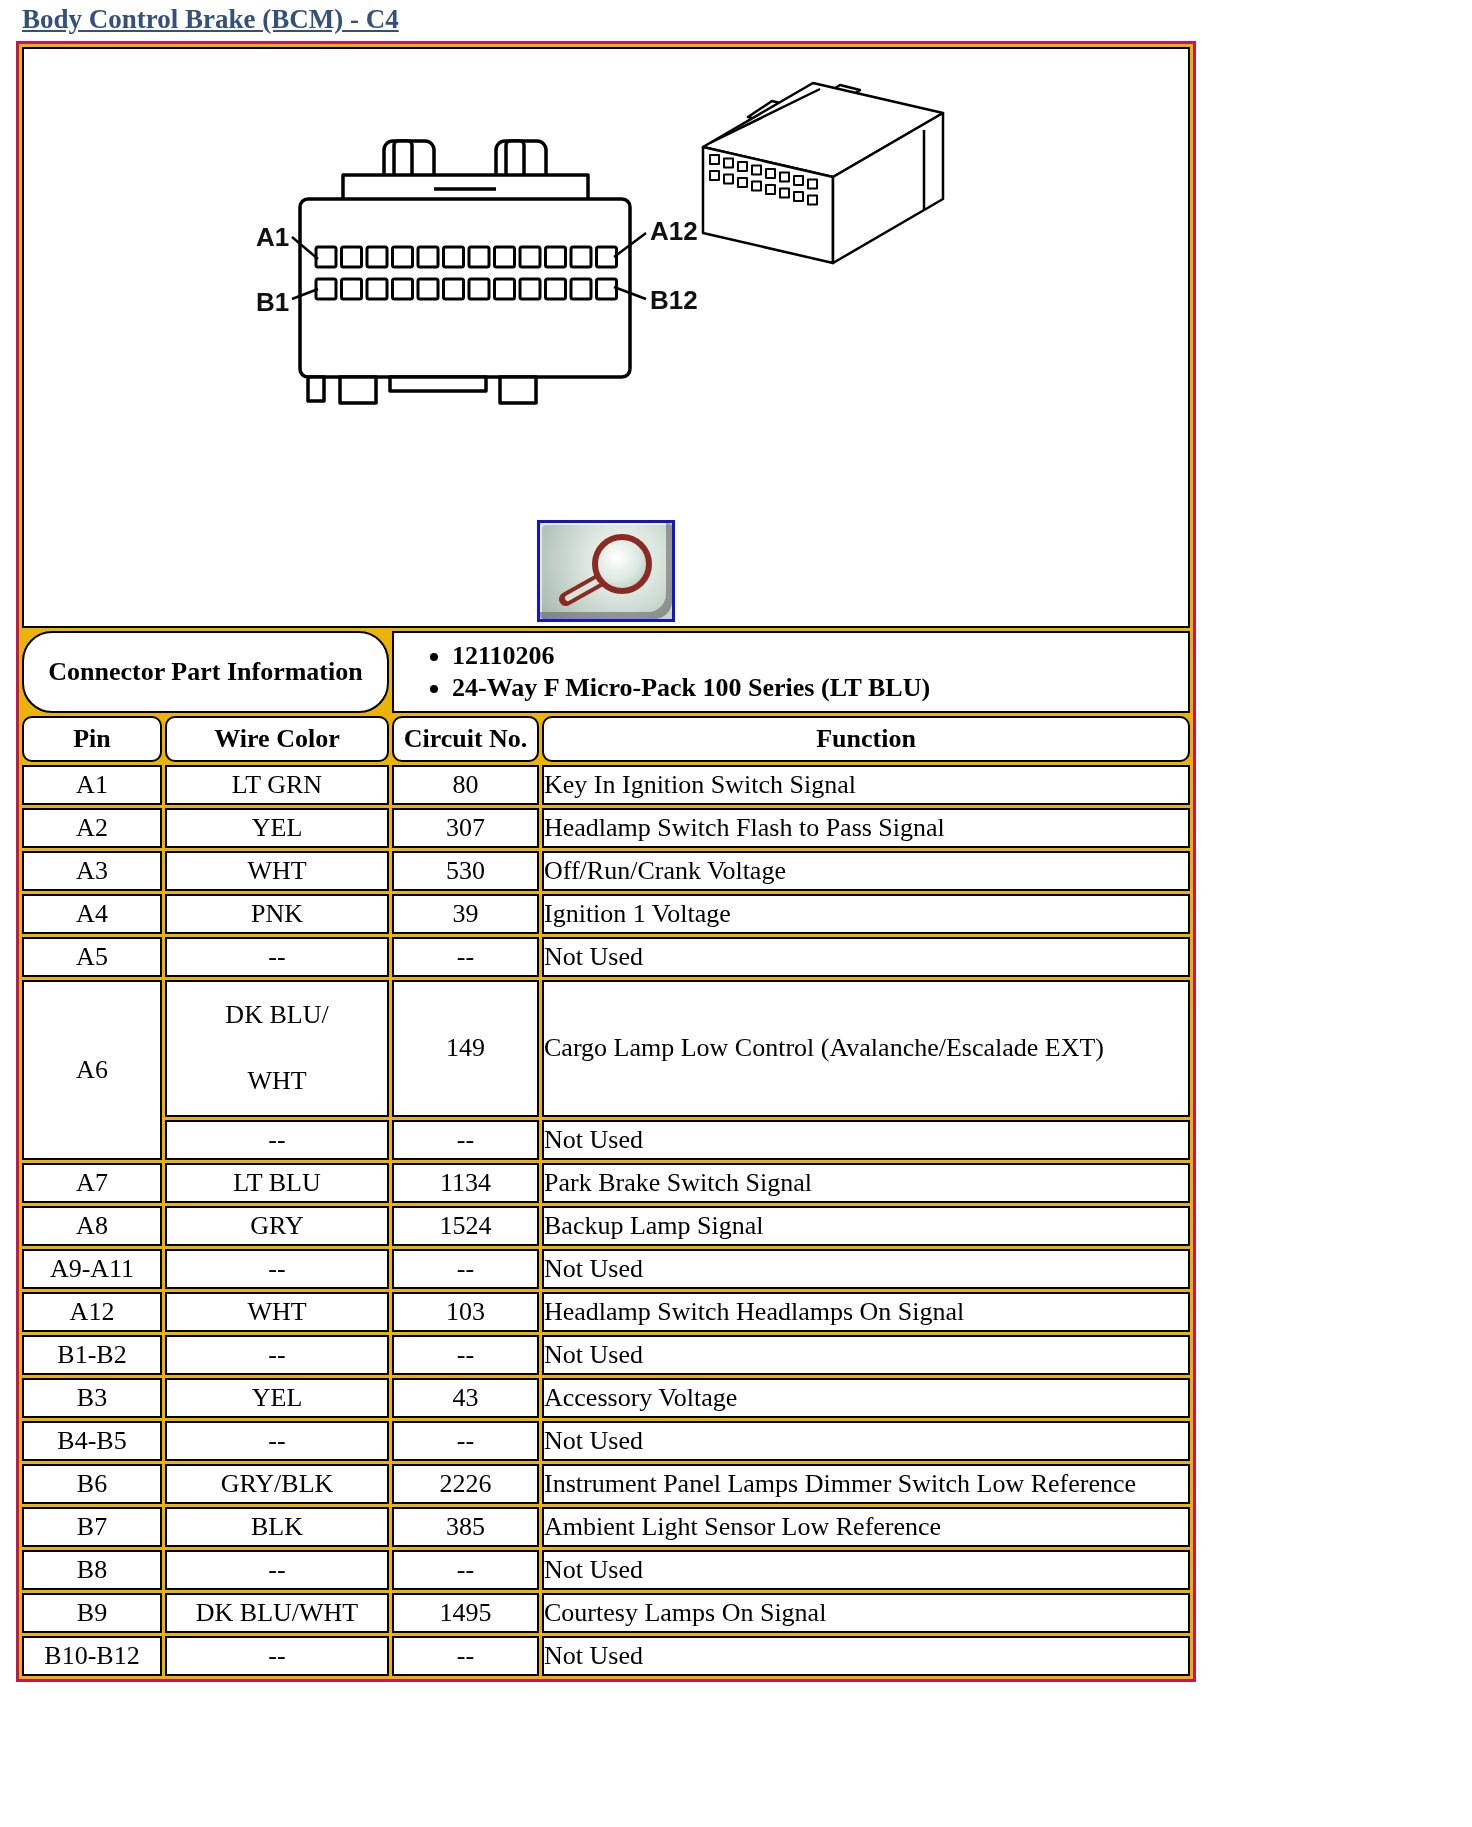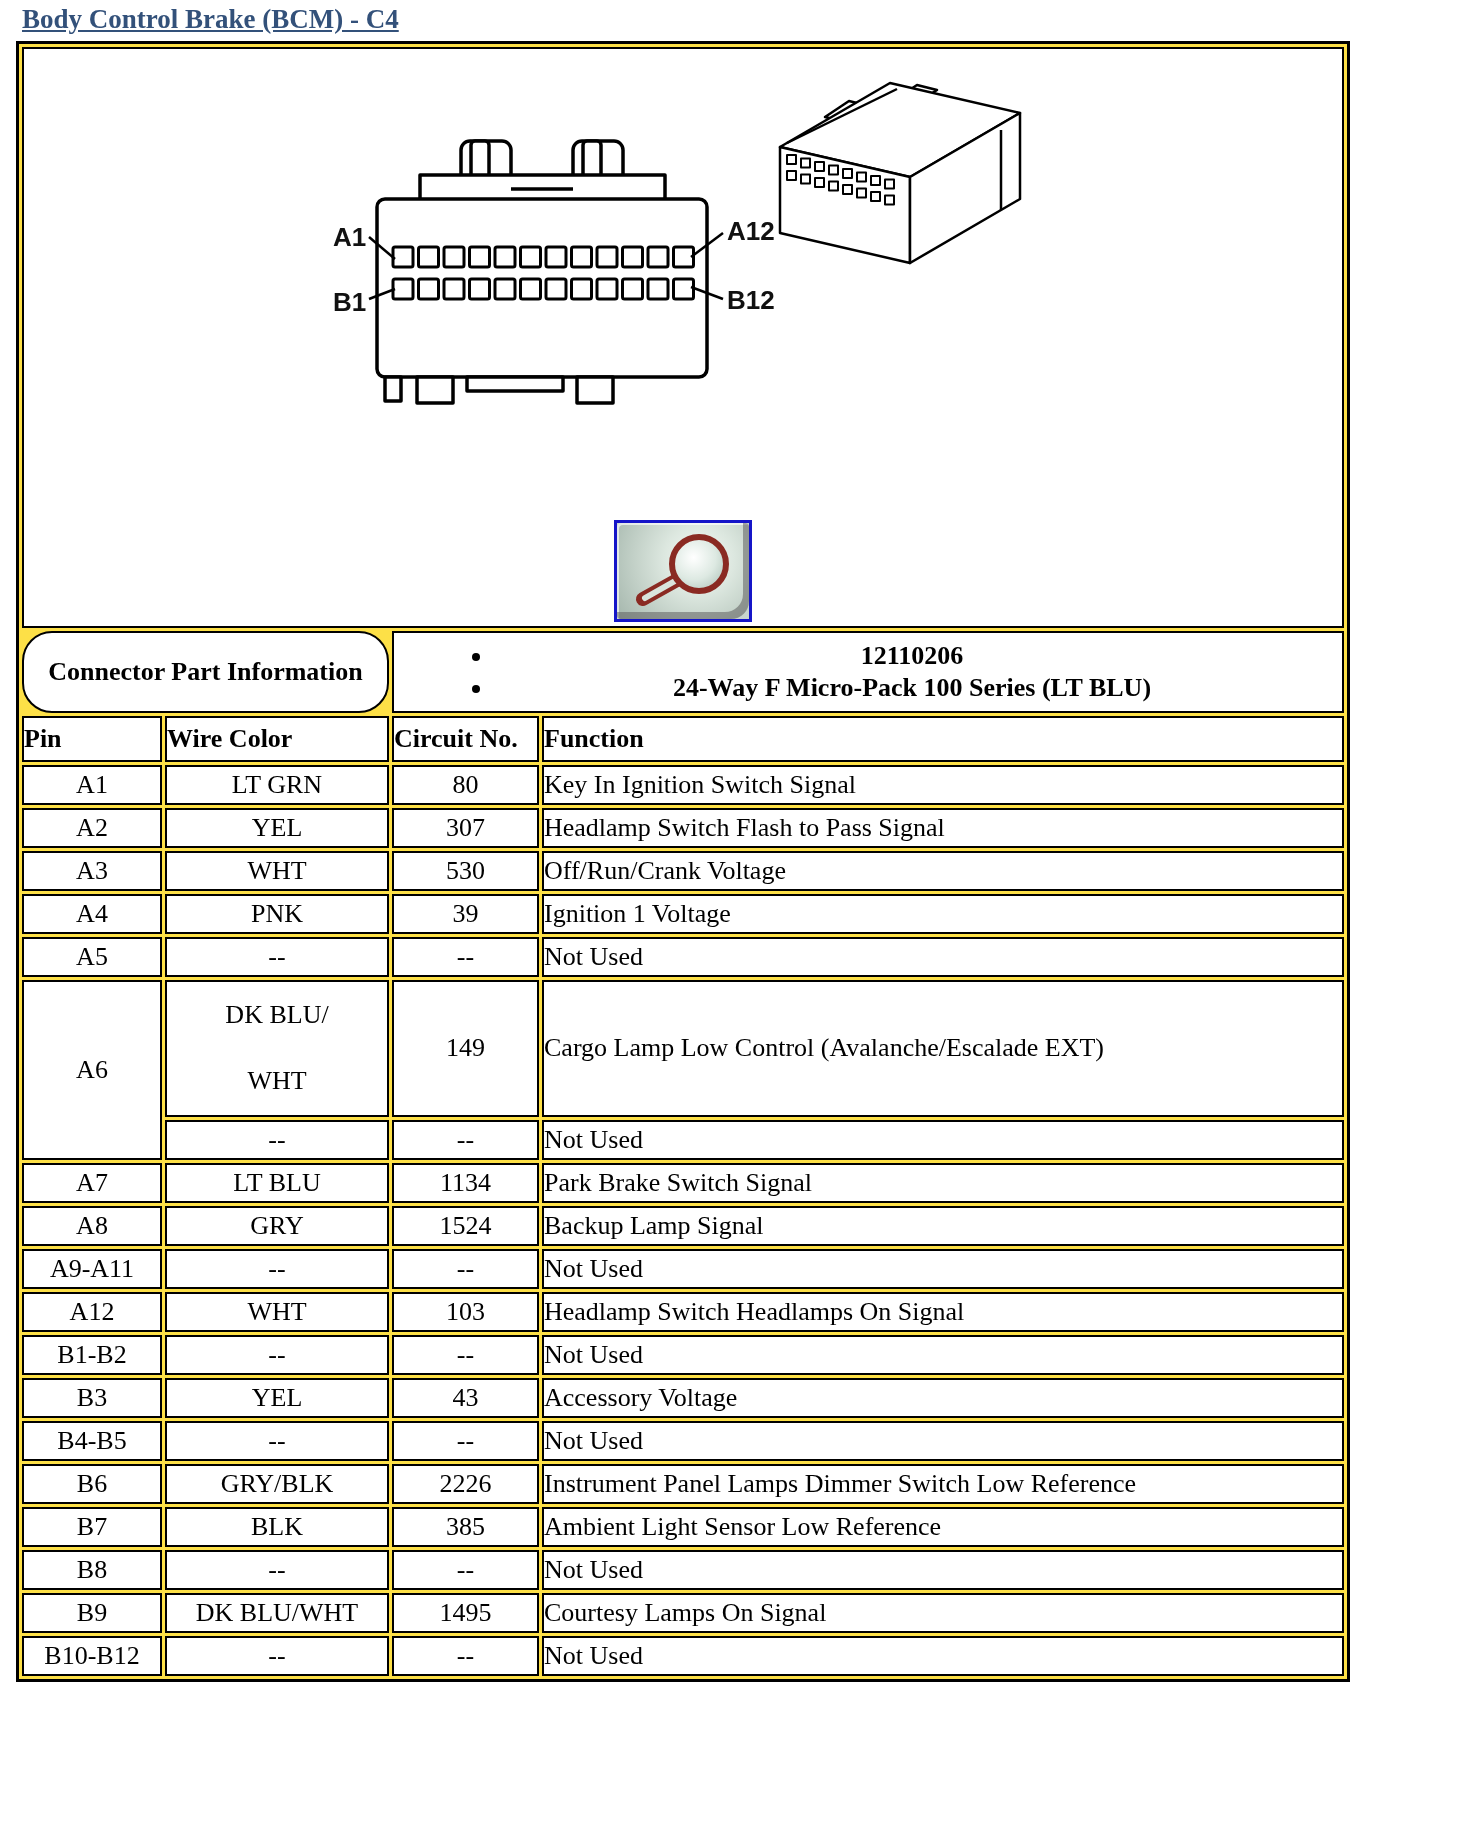--- a/index.html
+++ b/index.html
@@ -8,26 +8,26 @@
 
   .title-link {
     display:inline-block;
     margin:2px 0 6px 6px;
     font-size:27px; font-weight:bold;
     color:#33517A; text-decoration:underline;
     cursor:pointer;
   }
 
   table.main {
-    border:3px solid #000000;
+    border:3px solid #be185d;
     border-collapse:separate;
     border-spacing:3px;
-    width:1334px;
+    width:1180px;
     table-layout:fixed;
-    background:#fde047;
+    background:#eab308;
   }
   table.main td, table.main th {
     border:2px solid #000;
     background:#fff;
     font-size:26px;
     vertical-align:middle;
     overflow:hidden;
     padding:0;
   }
 
@@ -46,24 +46,24 @@
   .mag-btn .face {
     position:absolute; inset:0;
     background:radial-gradient(circle at 62% 38%, #f6faf5 0%, #dce7df 35%, #c2d0c7 65%, #a3b5ab 100%);
     border-radius:4px 4px 18px 4px;
     box-shadow:inset -6px -7px 0 rgba(95,95,95,.55), inset 2px 2px 0 rgba(255,255,255,.65);
   }
   .mag-btn svg { position:absolute; inset:0; }
 
   .part-label-cell { font-weight:bold; text-align:center; height:78px; font-size:26px;border-radius:30px; }
   .part-list-cell { height:78px; }
-  .part-list { margin:4px 12px 4px 0; padding-left:100px; font-weight:bold; font-size:26px;text-align:center; }
+  .part-list { margin:4px 12px 4px 0; padding-left:58px; font-weight:bold; font-size:26px; }
   .part-list li { margin:2px 0; }
 
-  tr.hdr td { font-weight:bold; height:42px; }
+  tr.hdr td { font-weight:bold; text-align:center; height:42px;border-radius:10px; }
 
   td.pin, td.wire, td.circuit { text-align:center; height:36px; }
   td.function { text-align:left; padding-left:5px; height:36px; }
   td.tall { height:112px; }
   td.wire.tall { white-space:pre-line; line-height:2.55; }
 
   svg text { font-family:"Liberation Sans",sans-serif; }
 </style>
 </head>
 <body>

